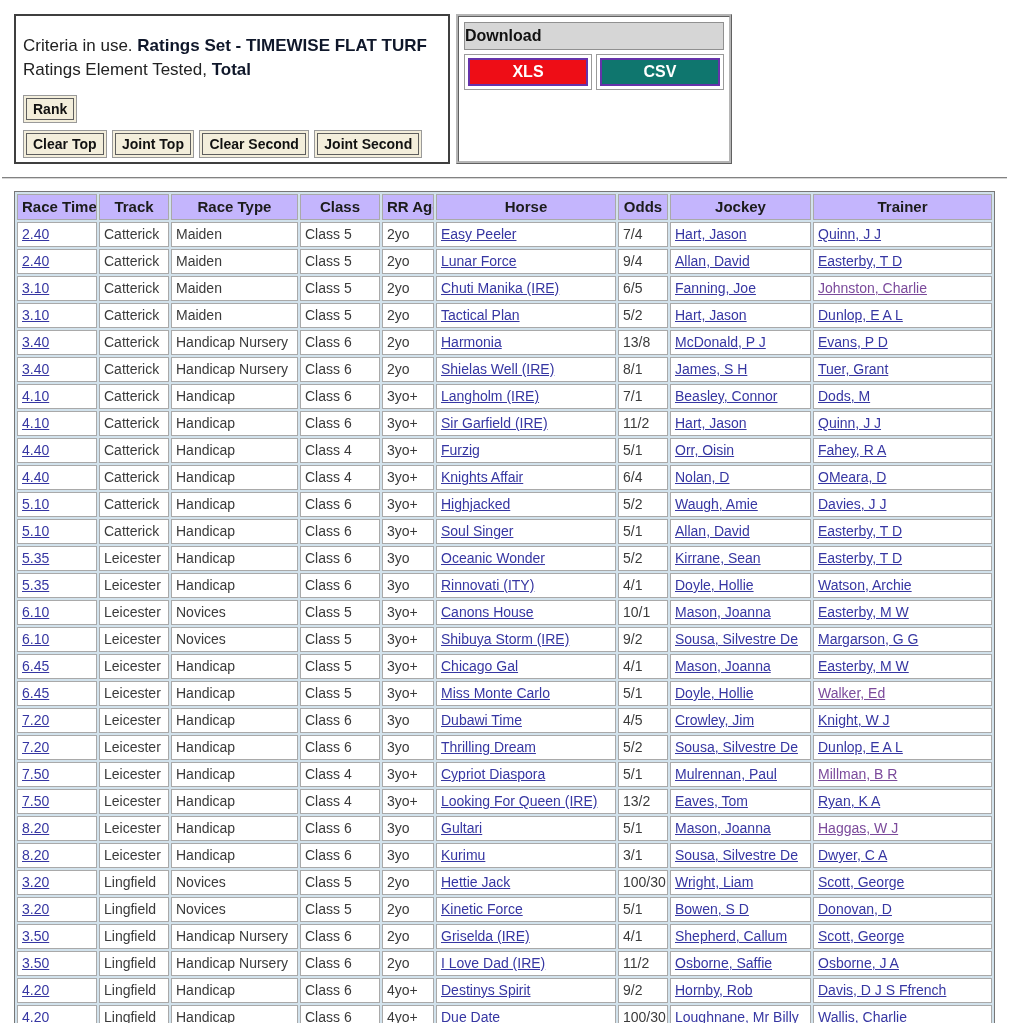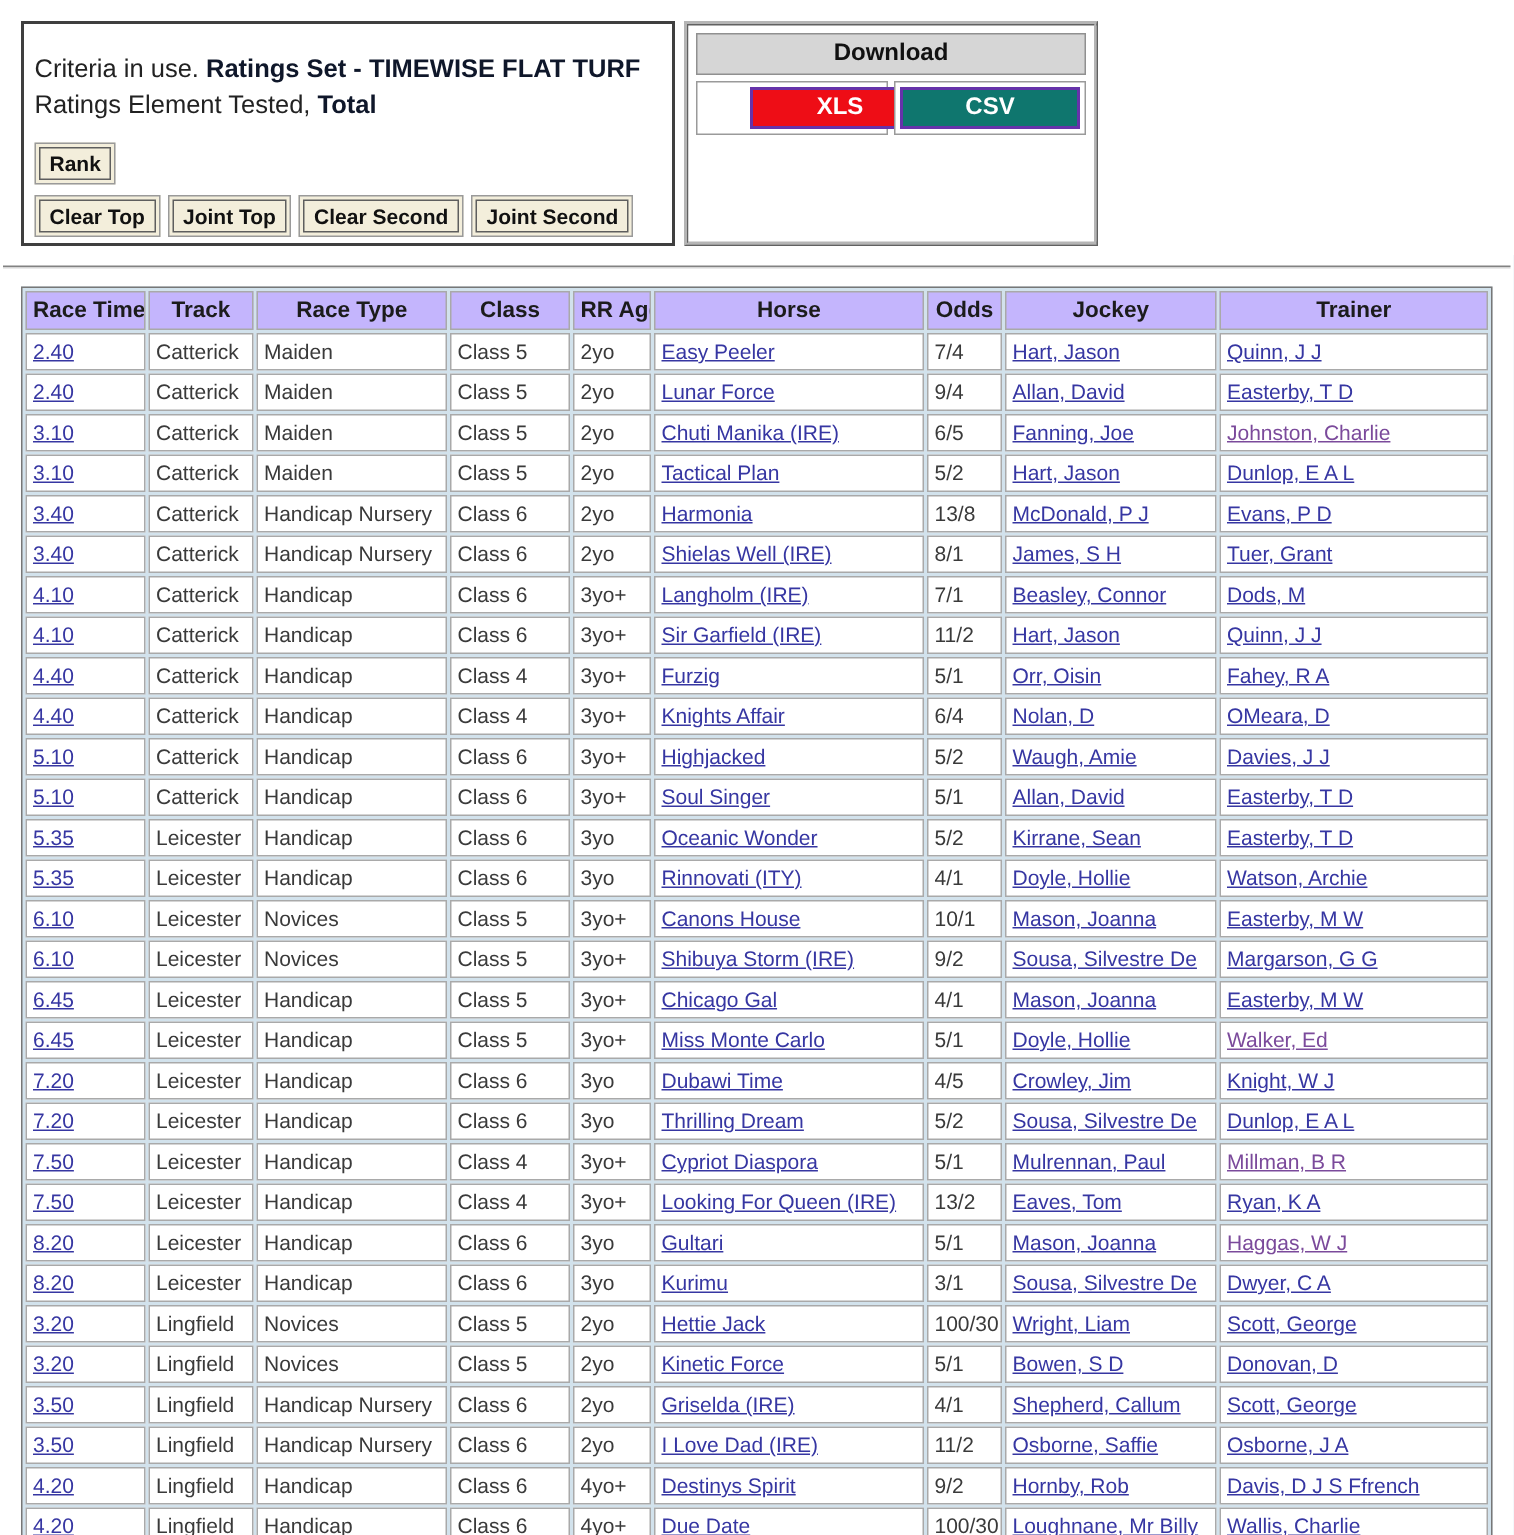--- a/index.html
+++ b/index.html
@@ -28,21 +28,21 @@
     padding:2px;vertical-align:top;}
   .beige-btn{display:inline-block;border:1px solid #5e5e5e;background:var(--beige);
     font-weight:bold;font-size:14px;line-height:16px;padding:2px 6px;color:#111;
     font-family:inherit;cursor:pointer;text-align:right;}
   .btn-row{margin-top:7px;white-space:nowrap;}
   .btn-row .btn-cell{margin-right:1px;}
 
   .download-panel{width:276px;height:150px;border:3px ridge #b5b5b5;margin-left:6px;
     padding:4px;background:#fff;}
   .download-header{border:1px solid #909090;background:#d6d6d6;color:#111;
-    text-align:center;font-weight:bold;font-size:16px;padding:4px 0;margin:1px;}
+    font-weight:bold;font-size:16px;padding:4px 0;margin:1px;}
   .download-buttons{display:flex;margin:4px 1px 0 1px;}
   .dl-cell{flex:1;border:1px solid #9a9a9a;padding:3px;background:#fff;}
   .dl-cell + .dl-cell{margin-left:4px;}
   .dl-btn{display:block;width:100%;border:2px solid var(--btn-purple);
     color:#ffffff;font-weight:bold;font-size:16px;line-height:18px;padding:3px 0;
     text-align:center;font-family:inherit;cursor:pointer;}
 
   hr.divider{border:none;border-top:2px groove #d6d6d6;margin:13px 2px 12px 2px;}
 
   
@@ -77,21 +77,21 @@
         <span class="btn-cell"><button class="beige-btn">Joint Top</button></span>
         <span class="btn-cell"><button class="beige-btn">Clear Second</button></span>
         <span class="btn-cell"><button class="beige-btn">Joint Second</button></span>
       </div>
     </div>
 
     <div class="download-panel">
       <div class="download-header">Download</div>
       <div class="download-buttons">
         <div class="dl-cell">
-          <button class="dl-btn" id="xls-btn" style="background: rgb(238, 13, 22); margin-left: 32px;">XLS</button>
+          <button class="dl-btn" id="xls-btn" style="background: rgb(238, 13, 22);">XLS</button>
         </div>
         <div class="dl-cell">
           <button class="dl-btn" id="csv-btn" style="background: #0f766e;">CSV</button>
         </div>
       </div>
     </div>
 
   </div>
 
   <hr class="divider">

